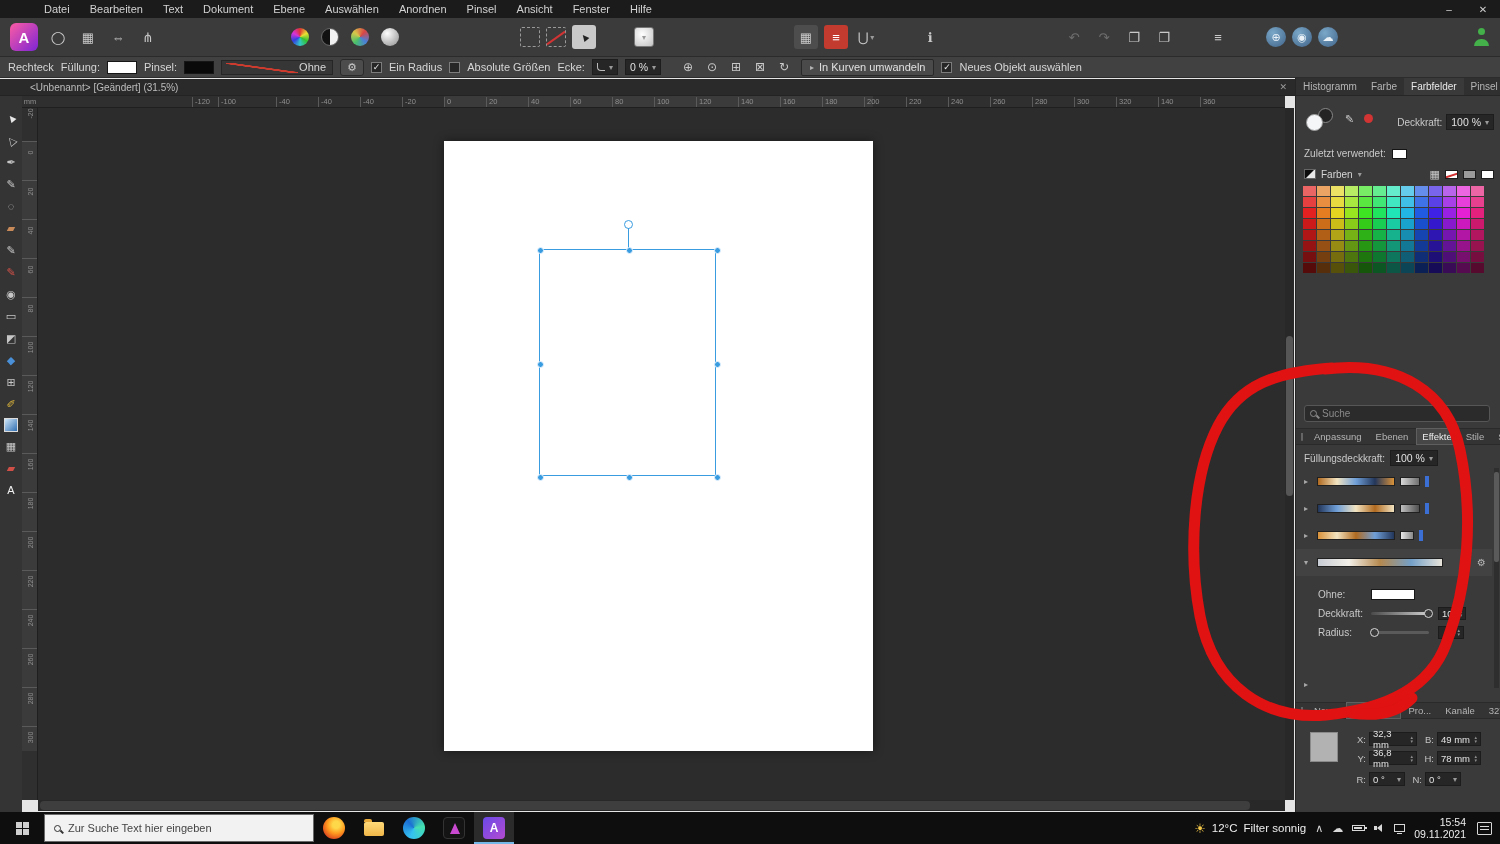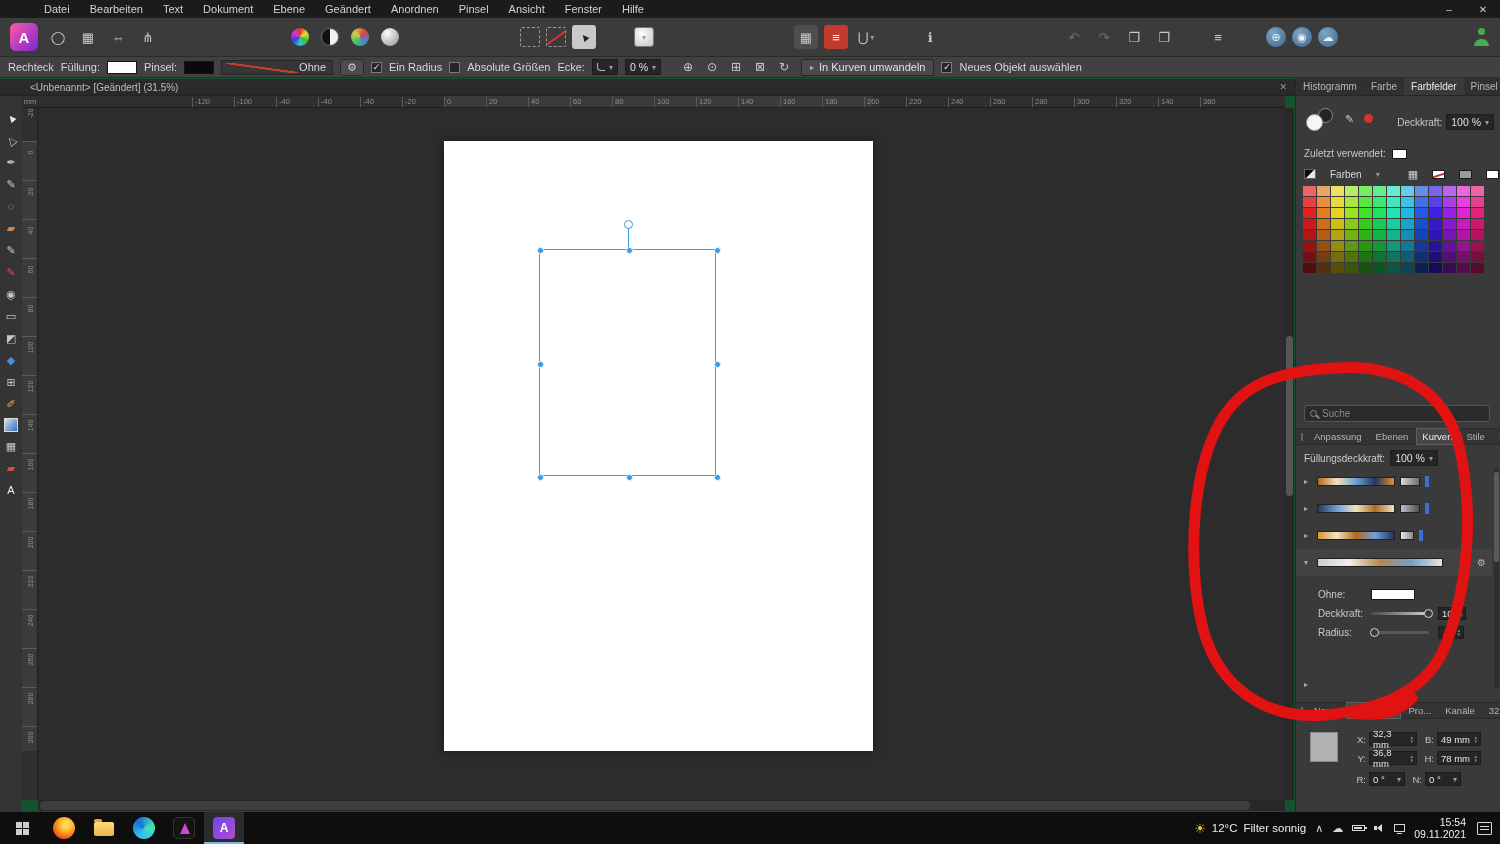--- a/index.html
+++ b/index.html
@@ -1,17 +1,17 @@
 <!DOCTYPE html>
 <html><head>
 <meta charset="utf-8">
 <style>
 *{margin:0;padding:0;box-sizing:border-box}
 html,body{background:#111}
-.app{position:relative;width:1500px;height:844px;background:#14532d;overflow:hidden;
+.app{position:relative;width:1500px;height:844px;background:#e5e5e5;overflow:hidden;
      font-family:"Liberation Sans","DejaVu Sans",sans-serif;color:#d4d4d4}
 
 
 .menubar{position:absolute;top:0;left:0;right:0;height:18px;background:#1b1b1b;display:flex;align-items:center;z-index:7}
 .menu-items{display:flex;padding-left:34px}
 .menu-item{padding:0 10px;font-size:11px;color:#d2d2d2;line-height:18px}
 .win-controls{position:absolute;right:0;top:0;display:flex}
 .win-btn{width:34px;height:18px;display:flex;align-items:center;justify-content:center;font-size:10px;color:#cfcfcf}
 
 
@@ -107,21 +107,21 @@
 .ptab{padding:0 7px;line-height:18px;font-size:10px;color:#b5b5b5}
 .ptab.active{background:#3a3a3a;color:#e8e8e8}
 .wells{position:absolute;left:10px;top:30px;width:34px;height:26px}
 .well-back{position:absolute;left:12px;top:0;width:15px;height:15px;border-radius:50%;background:#242424;border:1px solid #888}
 .well-front{position:absolute;left:0;top:6px;width:17px;height:17px;border-radius:50%;background:#f4f6f8;border:1px solid #9a9a9a}
 .eyedropper{position:absolute;left:48px;top:34px;font-size:11px;color:#c9c9c9;transform:rotate(90deg)}
 .reddot{position:absolute;left:68px;top:36px;width:9px;height:9px;border-radius:50%;background:#d23434}
 .opacity-row{position:absolute;right:6px;top:36px;display:flex;align-items:center;gap:4px;font-size:10px;color:#c9c9c9}
 .recent-row{position:absolute;left:8px;top:70px;display:flex;align-items:center;gap:6px;color:#c9c9c9;font-size:10px}
 .recent-sw{width:15px;height:10px;background:#fff;border:1px solid #141414}
-.palette-row{position:absolute;left:8px;right:6px;top:88px;height:16px;display:flex;align-items:center;gap:14px;
+.palette-row{position:absolute;left:8px;right:6px;top:88px;height:16px;display:flex;align-items:center;gap:5px;
              font-size:10px;color:#d6d6d6}
 .pal-icon{width:12px;height:10px;background:linear-gradient(135deg,#0c0c0c 48%,#e8e8e8 52%);border:1px solid #666;flex:none}
 .pal-spacer{flex:1}
 .pal-grid{font-size:11px;color:#c9c9c9}
 .mini{width:13px;height:9px;border:1px solid #1c1c1c;flex:none}
 .mini.none{background:#fff;position:relative;overflow:hidden}
 .mini.none::after{content:"";position:absolute;left:-2px;top:3px;width:18px;height:1.5px;background:#d03030;transform:rotate(-18deg)}
 .mini.gray{background:#9b9b9b}
 .mini.white{background:#fff}
 .swatch-grid{position:absolute;left:7px;top:108px;display:grid;grid-template-columns:repeat(13,13px);grid-auto-rows:10px;gap:1px}
@@ -213,21 +213,21 @@
 
 <div class="app">
 
   <div class="menubar">
     <div class="menu-items">
         <span class="menu-item">Datei</span>
         <span class="menu-item">Bearbeiten</span>
         <span class="menu-item">Text</span>
         <span class="menu-item">Dokument</span>
         <span class="menu-item">Ebene</span>
-        <span class="menu-item">Geändert</span>
+        <span class="menu-item">Auswählen</span>
         <span class="menu-item">Anordnen</span>
         <span class="menu-item">Pinsel</span>
         <span class="menu-item">Ansicht</span>
         <span class="menu-item">Fenster</span>
         <span class="menu-item">Hilfe</span>
       </div>
     <div class="win-controls">
       <div class="win-btn">–</div>
       <div class="win-btn">✕</div>
     </div>
@@ -361,21 +361,21 @@
 
   <div class="tabbar">
     <span>&lt;Unbenannt&gt; [Geändert] (31.5%)</span>
     <span class="tab-close">✕</span>
   </div>
 
   <div class="ruler-corner">mm</div>
   <div class="ruler-h">
       <div class="hl" style="left:406px;width:429px"></div>
       <div class="tick-h" style="left: 154px;">-120</div>
-      <div class="tick-h" style="left: 196px;">-100</div>
+      <div class="tick-h" style="left: 180px;">-100</div>
       <div class="tick-h" style="left: 238px;">-40</div>
       <div class="tick-h" style="left: 280px;">-40</div>
       <div class="tick-h" style="left: 322px;">-40</div>
       <div class="tick-h" style="left: 364px;">-20</div>
       <div class="tick-h" style="left: 406px;">0</div>
       <div class="tick-h" style="left: 448px;">20</div>
       <div class="tick-h" style="left: 490px;">40</div>
       <div class="tick-h" style="left: 532px;">60</div>
       <div class="tick-h" style="left: 574px;">80</div>
       <div class="tick-h" style="left: 616px;">100</div>
@@ -665,21 +665,21 @@
       </div>
     <div class="search-row">
       <span class="lens"></span>
       <input class="search-input" placeholder="Suche" style="">
     </div>
     <div class="studio-tabs">
       <span class="grip">∥</span>
       <span style="display:flex;gap:2px">
           <span class="stab">Anpassung</span>
           <span class="stab">Ebenen</span>
-          <span class="stab active">Kurven</span>
+          <span class="stab active">Effekte</span>
           <span class="stab">Stile</span>
           <span class="stab">Sto</span>
         </span>
     </div>
     <div class="fillop-row">
       <span>Füllungsdeckkraft:</span>
       <span class="field">
           <span>100 %</span>
           <span class="caret">▾</span>
         </span>
@@ -811,20 +811,24 @@
 
   <div class="taskbar">
     <div class="start">
       <span class="winlogo">
           <span></span>
           <span></span>
           <span></span>
           <span></span>
         </span>
     </div>
+    <div class="tb-search">
+      <span class="lens"></span>
+      <input placeholder="Zur Suche Text hier eingeben" style="">
+    </div>
     <div class="task-icons">
       <div class="task-icon">
           <span class="ic-firefox"></span>
         </div>
       <div class="task-icon">
           <span class="ic-folder"></span>
         </div>
       <div class="task-icon">
           <span class="ic-edge"></span>
         </div>

